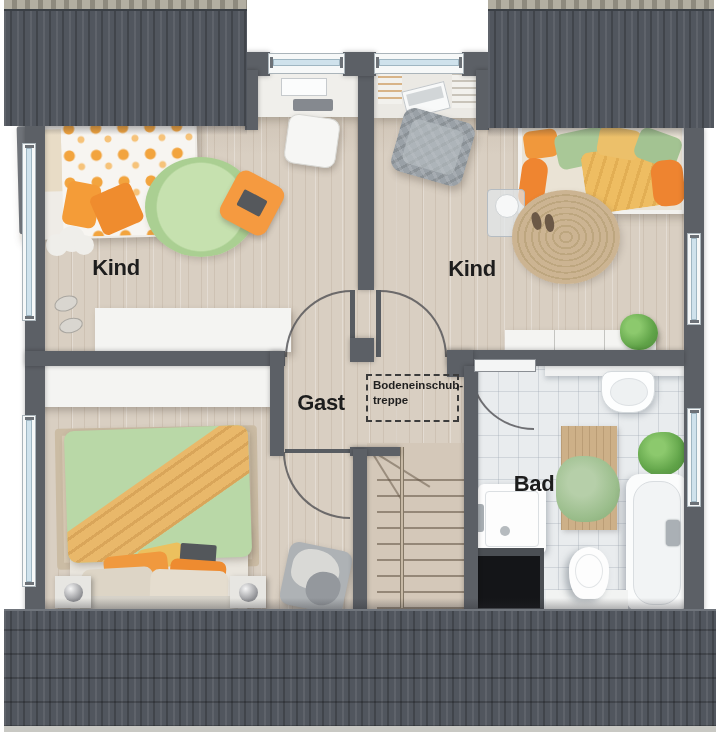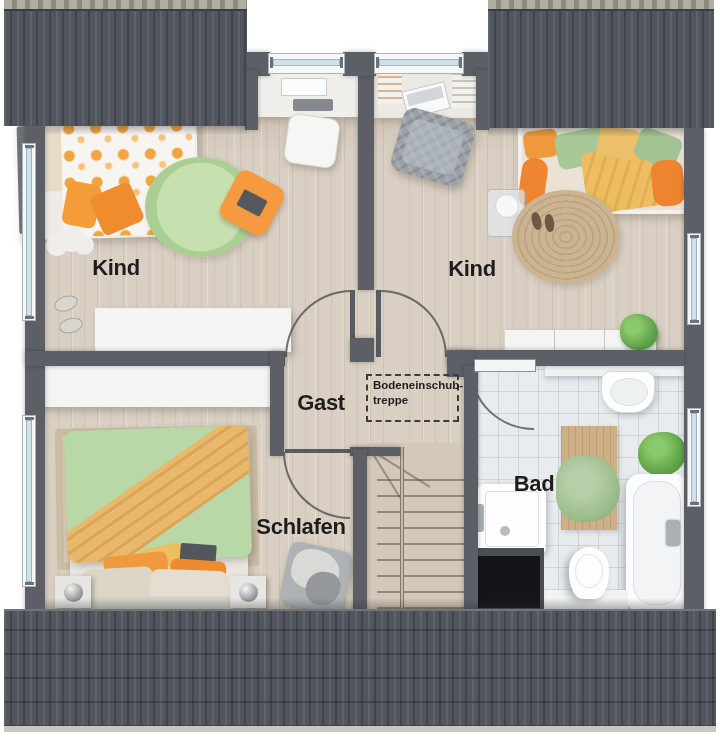--- a/index.html
+++ b/index.html
@@ -268,21 +268,20 @@
   </div>
   <div class="roof" style="left:488px;top:0;width:226px;height:128px;">
     <div class="cap"></div>
   </div>
   <div class="roof roof-b" style="left:4px;top:609px;width:712px;height:118px;"></div>
   <div style="z-index:7;left:4px;top:726px;width:712px;height:6px;background:#c8c8c3;"></div>
 
   <div class="lab" style="left:116px;top:255px;">Kind</div>
   <div class="lab" style="left:472px;top:256px;">Kind</div>
   <div class="lab" style="left:321px;top:390px;">Gast</div>
-  <div class="lab" style="left:301px;top:514px;">Schlafen</div>
   <div class="lab" style="left:534px;top:426px;margin-top:45px;">Bad</div>
 
   <div id="note" style="left:366px;top:374px;width:93px;height:48px;">
     <span style="position:static;display:block;">Bodeneinschub-</span>
     <span style="position:static;display:block;">treppe</span>
   </div>
 
 </div>
 
 </body></html>

